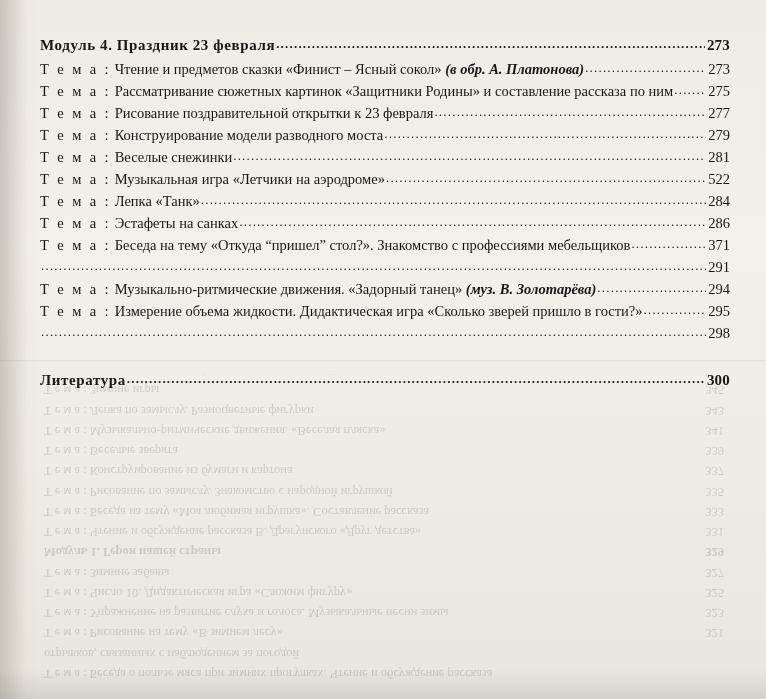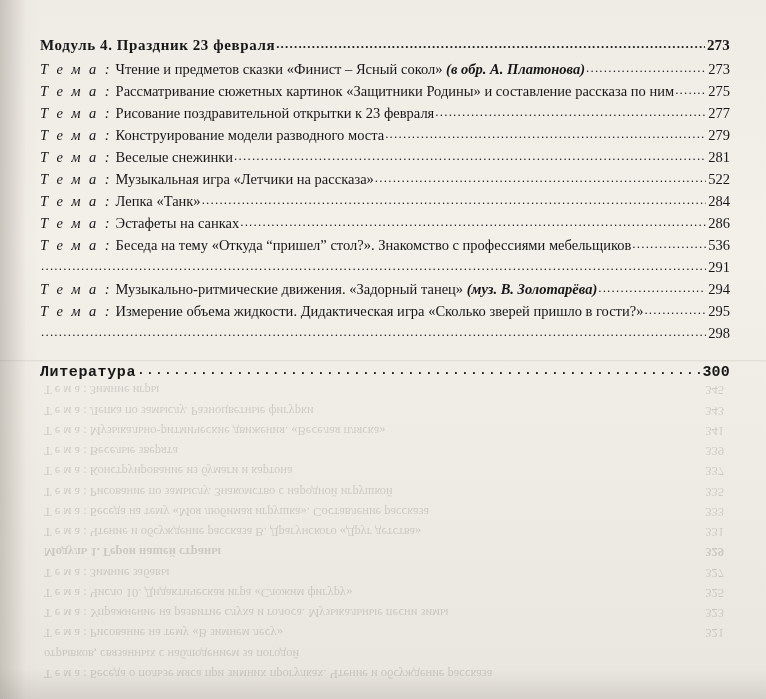--- a/index.html
+++ b/index.html
@@ -71,30 +71,28 @@
   .module .label { letter-spacing: 0.6px; }
   .module .dots { letter-spacing: 1.2px; font-weight: bold; }
   .module .page-no { font-weight: bold; }
 
   
   .tema {
     letter-spacing: 0;
   }
   .tema .prefix {
     letter-spacing: 2.4px;
-    font-style: italic;
   }
   .italic {
     font-style: italic;
     font-weight: bold;
   }
 
   .lit {
-    margin-top: 24px;
-    font-family: Liberation Mono, monospace;
+    margin-top: 32px;
   }
 
   
   .bleed {
     position: absolute;
     left: 44px;
     top: 374px;
     width: 680px;
     height: 310px;
     opacity: 0.17;
@@ -177,41 +175,41 @@
     <span class="page-no">279</span>
   </div>
 
   <div class="toc-line tema">
     <span class="label"><span class="prefix">Т е м а :</span><span> Веселые снежинки</span><span class="italic"></span></span>
     <span class="dots">.........................................................................................................................................................................</span>
     <span class="page-no">281</span>
   </div>
 
   <div class="toc-line tema">
-    <span class="label"><span class="prefix">Т е м а :</span><span> Музыкальная игра «Летчики на рассказа»</span><span class="italic"></span></span>
+    <span class="label"><span class="prefix">Т е м а :</span><span> Музыкальная игра «Летчики на аэродроме»</span><span class="italic"></span></span>
     <span class="dots">.........................................................................................................................................................................</span>
     <span class="page-no">522</span>
   </div>
 
   <div class="toc-line tema">
     <span class="label"><span class="prefix">Т е м а :</span><span> Лепка «Танк»</span><span class="italic"></span></span>
     <span class="dots">.........................................................................................................................................................................</span>
     <span class="page-no">284</span>
   </div>
 
   <div class="toc-line tema">
     <span class="label"><span class="prefix">Т е м а :</span><span> Эстафеты на санках</span><span class="italic"></span></span>
     <span class="dots">.........................................................................................................................................................................</span>
     <span class="page-no">286</span>
   </div>
 
   <div class="toc-line tema">
     <span class="label"><span class="prefix">Т е м а :</span><span> Беседа на тему «Откуда “пришел” стол?». Знакомство с профессиями мебельщиков</span><span class="italic"></span></span>
     <span class="dots">.........................................................................................................................................................................</span>
-    <span class="page-no">536</span>
+    <span class="page-no">371</span>
   </div>
 
   <div class="toc-line tema">
     <span class="dots">.........................................................................................................................................................................</span>
     <span class="page-no">291</span>
   </div>
 
   <div class="toc-line tema">
     <span class="label"><span class="prefix">Т е м а :</span><span> Музыкально-ритмические движения. «Задорный танец» </span><span class="italic">(муз. В. Золотарёва)</span></span>
     <span class="dots">.........................................................................................................................................................................</span>

